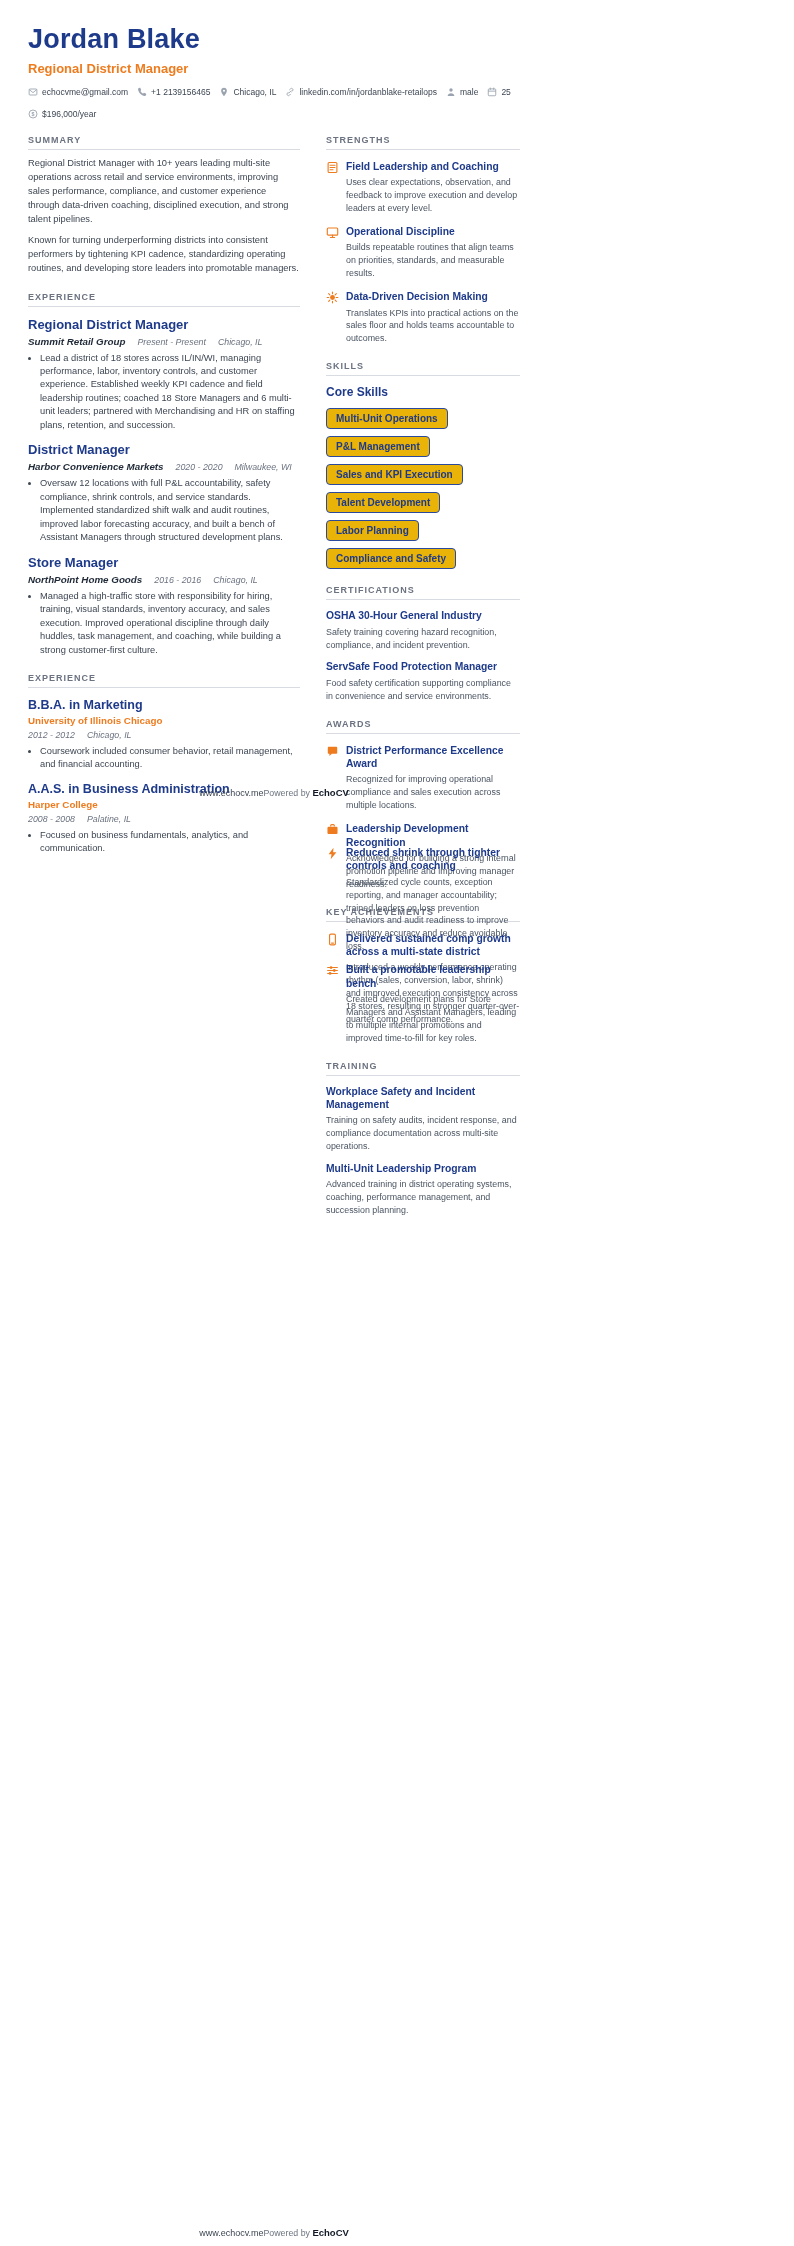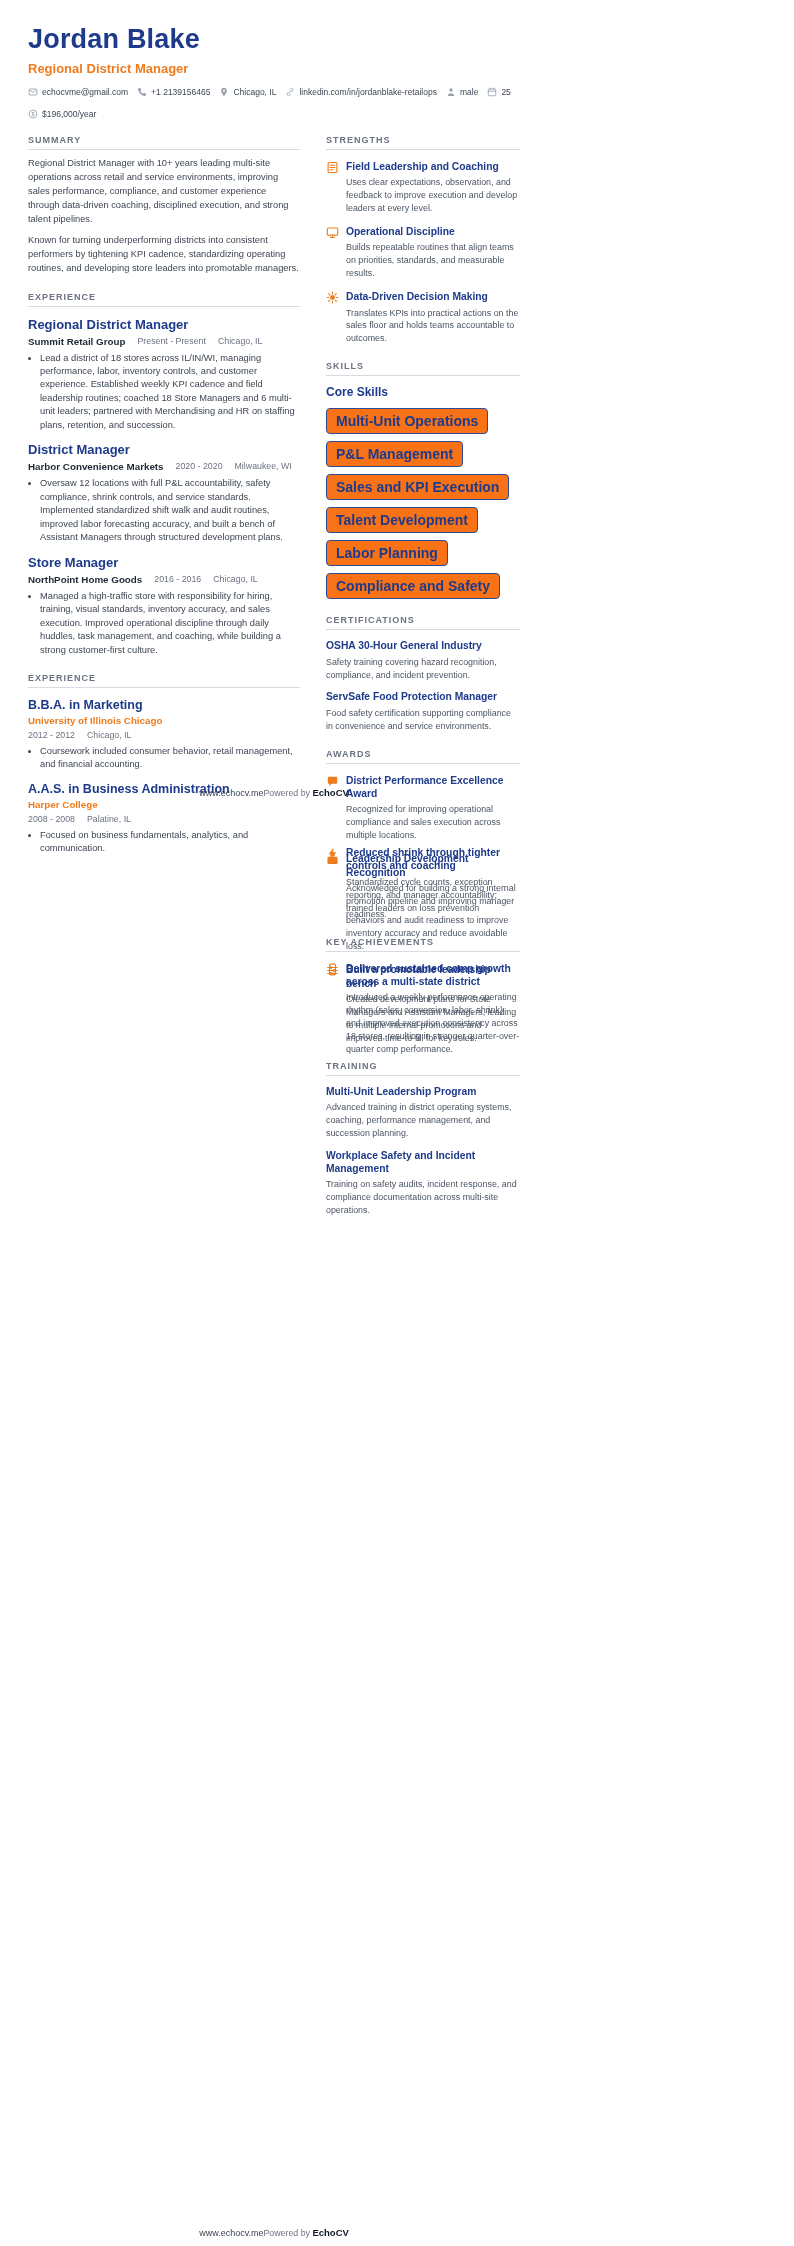--- a/index.html
+++ b/index.html
@@ -24,39 +24,39 @@
   .sec { margin-top:16px; }
   .sec-label { font-size:9px; font-weight:700; letter-spacing:1px; color:#6b7280; padding-bottom:4px; border-bottom:1px solid #d8dce2; }
   .columns { display:flex; gap:26px; }
   .col-left { width:272px; flex:none; }
   .col-right { width:194px; flex:none; }
   
   .para { margin:7px 0 0; font-size:9.3px; line-height:1.5; color:#3d4653; }
   
   .job { margin-top:10px; }
   .job-title { margin:0; font-size:13px; font-weight:700; color:#1e3a8a; }
-  .job-meta { display:flex; flex-wrap:wrap; gap:12px; align-items:flex-start; margin-top:4px; }
+  .job-meta { display:flex; flex-wrap:wrap; gap:12px; align-items:flex-end; margin-top:4px;font-style:italic; }
   .company { font-size:9.8px; font-weight:600; color:#1f2937; }
   .muted { font-size:8.8px; color:#6b7280; }
   .bullets { margin:5px 0 0; padding-left:12px; }
   .bullets li { font-size:9.3px; line-height:1.45; color:#3d4653; }
   
   .edu { margin-top:10px; }
   .edu-degree { margin:0; font-size:12.5px; font-weight:700; color:#1e3a8a; }
   .edu-school { margin-top:3px; font-size:9.8px; font-weight:700; color:#ee7c1f; }
   
   .ritem { display:flex; gap:7px; margin-top:10px; }
   .ricon { flex:none; padding-top:1px; color:#ee7c1f; }
   .ricon .ic { width:13px; height:13px; }
   .rtitle { font-size:10.3px; font-weight:700; color:#1e3a8a; line-height:1.3; }
   .rdesc { margin-top:3px; font-size:8.9px; line-height:1.45; color:#4b5563; }
   .plain-item { margin-top:9px; }
   .group-title { margin-top:9px; font-size:12px; font-weight:700; color:#1e3a8a; }
   .chips { display:flex; flex-wrap:wrap; gap:7px; margin-top:9px; }
-  .chip { border:1px solid #2b4a9b; border-radius:4px; padding:4px 9px; font-size:14px; font-weight:700; color:#1e3a8a; background:#f97316; white-space:nowrap; }
+  .chip { border:1px solid #2b4a9b; border-radius:4px; padding:4px 9px; font-size:10px; font-weight:700; color:#1e3a8a; background:#eab308; white-space:nowrap; }
   
   .page-footer { position:absolute; left:28px; width:492px; display:flex; justify-content:center; align-items:baseline; font-size:9px; color:#3d4653; }
   .page1 .page-footer { bottom:14px; }
   .page2 .page-footer { bottom:8px; }
   .powered { color:#6b7280; font-size:8.8px; }
   .brand { color:#111827; font-weight:700; font-size:9.5px; }
   
   .cont { margin-left:326px; width:194px; padding-top:34px; }
 </style>
 </head>
@@ -404,26 +404,26 @@
           </span>
         <div class="rtext">
           <div class="rtitle">Built a promotable leadership bench</div>
           <div class="rdesc">Created development plans for Store Managers and Assistant Managers, leading to multiple internal promotions and improved time-to-fill for key roles.</div>
         </div>
       </div>
 
       <section class="sec">
         <div class="sec-label">TRAINING</div>
         <div class="plain-item">
+          <div class="rtitle">Workplace Safety and Incident Management</div>
+          <div class="rdesc">Training on safety audits, incident response, and compliance documentation across multi-site operations.</div>
+        </div>
+        <div class="plain-item">
           <div class="rtitle">Multi-Unit Leadership Program</div>
           <div class="rdesc">Advanced training in district operating systems, coaching, performance management, and succession planning.</div>
-        </div>
-        <div class="plain-item">
-          <div class="rtitle">Workplace Safety and Incident Management</div>
-          <div class="rdesc">Training on safety audits, incident response, and compliance documentation across multi-site operations.</div>
         </div>
       </section>
 
     </div>
 
     <footer class="page-footer">
       <span>www.echocv.me</span>
       <span class="powered">
         <span>Powered by </span><span class="brand">EchoCV</span>
       </span>

